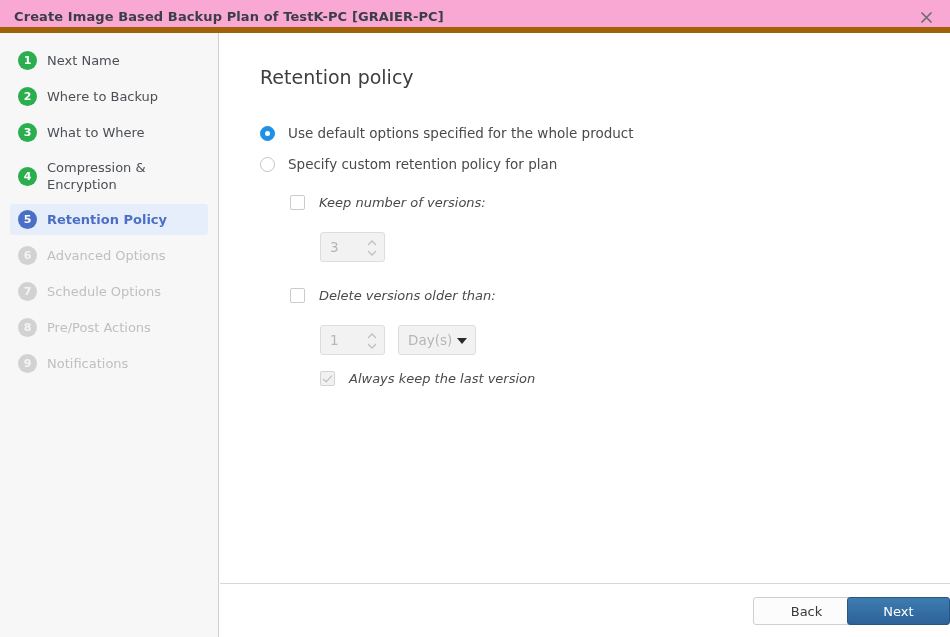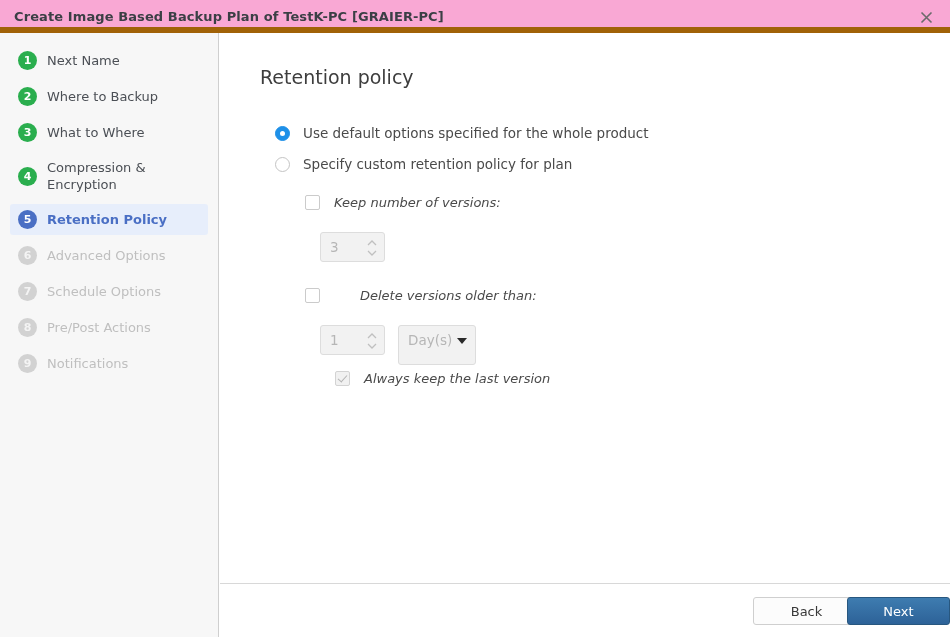--- a/index.html
+++ b/index.html
@@ -113,21 +113,20 @@
     left: 40px; top: 33px;
     font-size: 19px;
     color: #3d3d3d;
     font-weight: normal;
   }
 
   .opt-row {
     position: absolute;
     display: flex;
     align-items: center;
-    margin-left: 15px;
   }
   .radio-opt-1 { left: 40px; top: 92px; }
   .radio-opt-2 { left: 40px; top: 123px; }
 
   .radio {
     flex: 0 0 auto;
     width: 15px; height: 15px;
     border-radius: 50%;
     box-sizing: border-box;
     margin-right: 13px;
@@ -152,21 +151,21 @@
   }
   .opt-text {
     font-size: 13.5px;
     color: #4a4a4a;
     white-space: nowrap;
     cursor: default;
   }
 
   
   .cb-row-1 { left: 70px; top: 162px; }
-  .cb-row-2 { left: 70px; top: 255px; gap: 26px; }
+  .cb-row-2 { left: 70px; top: 255px; }
   .cb-row-3 { left: 100px; top: 338px; }
 
   .checkbox {
     flex: 0 0 auto;
     width: 15px; height: 15px;
     border-radius: 2px;
     box-sizing: border-box;
     margin-right: 14px;
     position: relative;
     cursor: pointer;
@@ -217,21 +216,21 @@
     position: absolute;
     right: 6px; top: 4px;
     width: 12px; height: 22px;
   }
   .spin-arrows svg { display: block; }
 
   
   .dropdown {
     position: absolute;
     left: 178px; top: 292px;
-    width: 78px; height: 40px;
+    width: 78px; height: 30px;
     background: #f2f2f2;
     border: 1px solid #dddddd;
     border-radius: 3px;
     box-sizing: border-box;
     cursor: pointer;
   }
   .dd-value {
     position: absolute;
     left: 9px; top: 6px;
     font-size: 13.5px;

